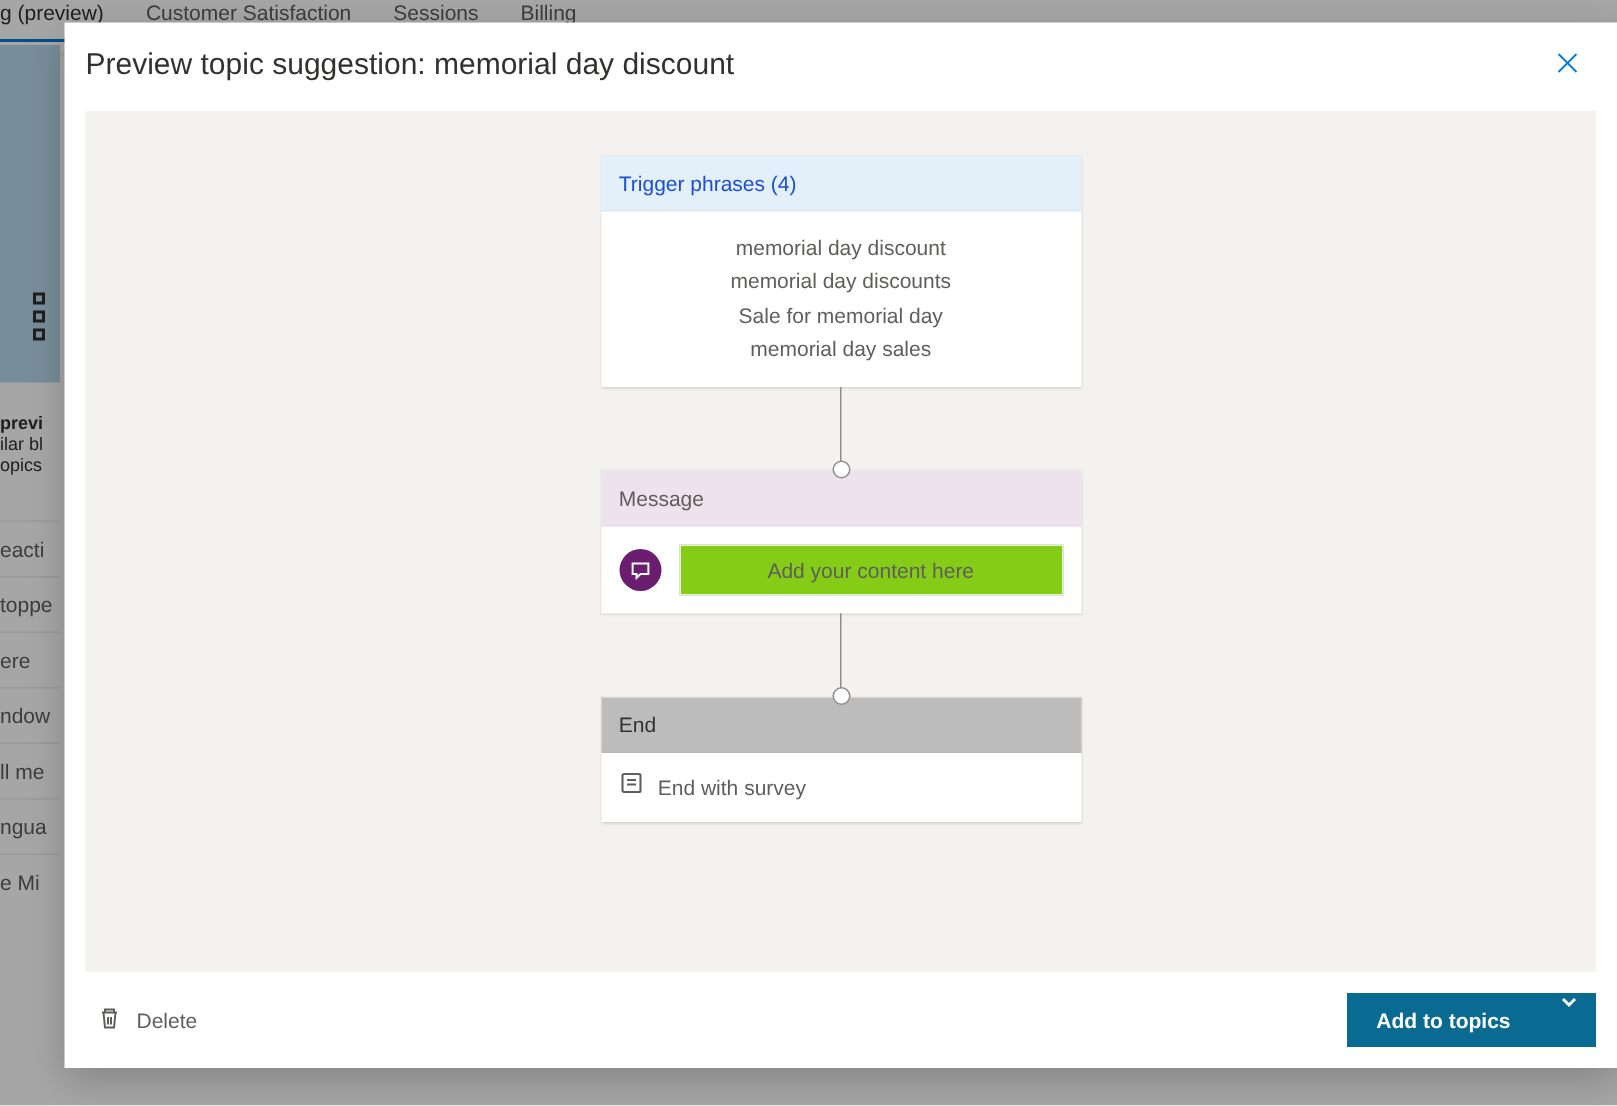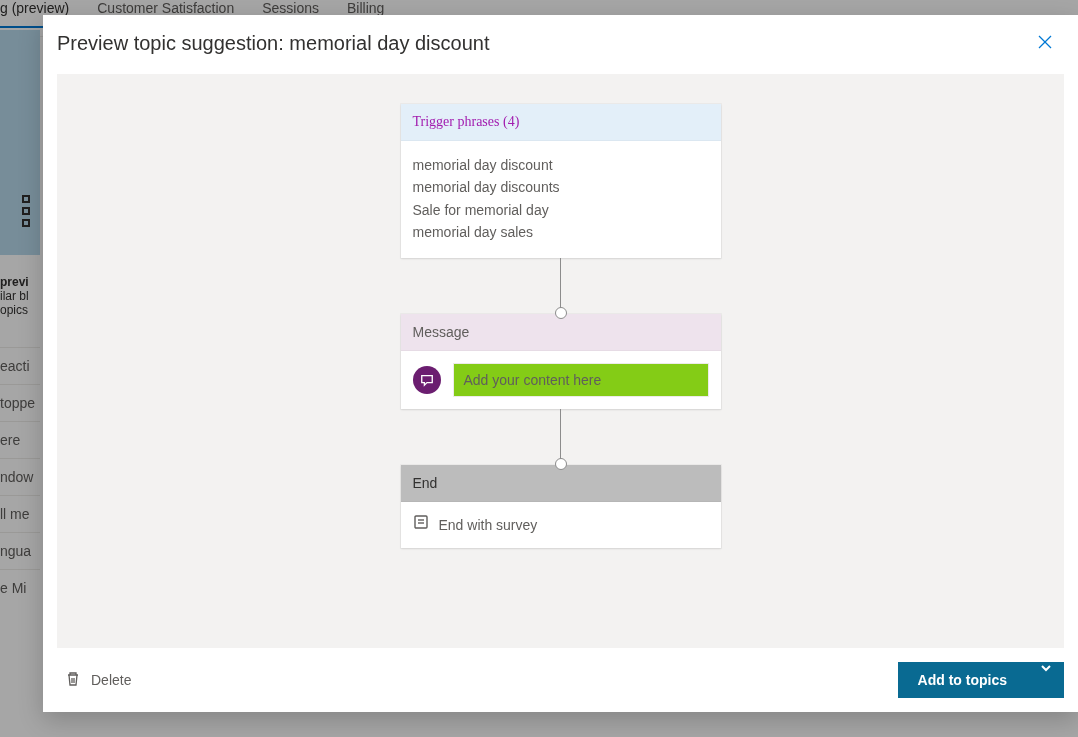--- a/index.html
+++ b/index.html
@@ -28,23 +28,23 @@
   .modal-title { font-size: 20px; font-weight: 400; color: #323130; }
   .close-btn { background: none; border: none; cursor: pointer; color: #0078d4; padding: 6px; }
   .close-btn svg { width: 14px; height: 14px; }
 
   .canvas { flex: 1; margin: 0 14px; background: #f3f2f1; position: relative; overflow: hidden; }
 
   .flow { position: absolute; left: 50%; top: 30px; transform: translateX(-50%); width: 320px; display: flex; flex-direction: column; align-items: center; }
 
   .node { width: 100%; background: #fff; box-shadow: 0 1px 2px rgba(0,0,0,0.1), 0 0 0 1px rgba(0,0,0,0.03); }
   .node-header { padding: 10px 12px; font-size: 14px; border-bottom: 1px solid rgba(0,0,0,0.03); }
-  .node-body { padding: 14px 12px; font-size: 14px; line-height: 1.45; }
+  .node-body { padding: 14px 12px; font-size: 14px; line-height: 1.45; text-align: center; }
 
-  .trigger .node-header { background: #e3eff9; color: #a21caf; font-family: Liberation Serif, serif; }
+  .trigger .node-header { background: #e3eff9; color: #1d4ed8; }
   .trigger-list { list-style: none; color: #605e5c; }
   .trigger-list li { margin: 0 0 2px 0; }
 
   .message .node-header { background: #eee3ed; color: #605e5c; }
   .message .node-body { display: flex; align-items: center; gap: 12px; padding: 12px; }
   .chat-icon { width: 28px; height: 28px; border-radius: 50%; background: #6b1e70; display: flex; align-items: center; justify-content: center; flex-shrink: 0; }
   .chat-icon svg { width: 14px; height: 14px; fill: none; stroke: #fff; stroke-width: 1.5; }
   .content-field { flex: 1; border: 1px solid #edebe9; padding: 6px 10px; font-size: 14px; color: #605e5c; background: #84cc16; }
 
   .end .node-header { background: #bcbcbc; color: #323130; }

